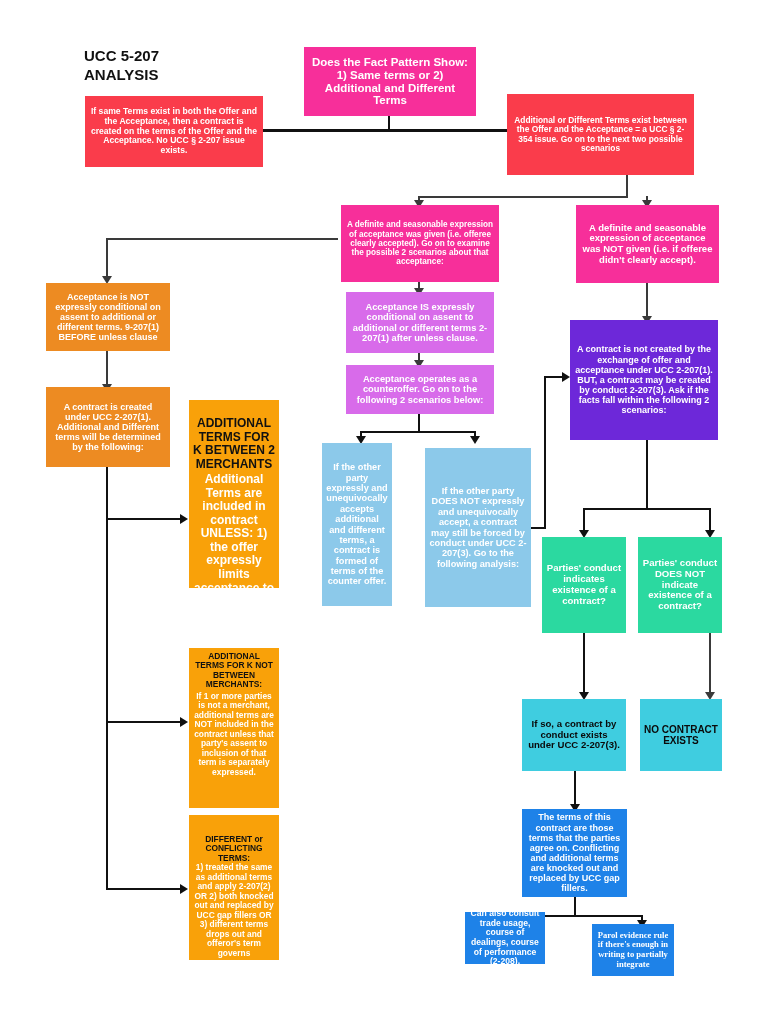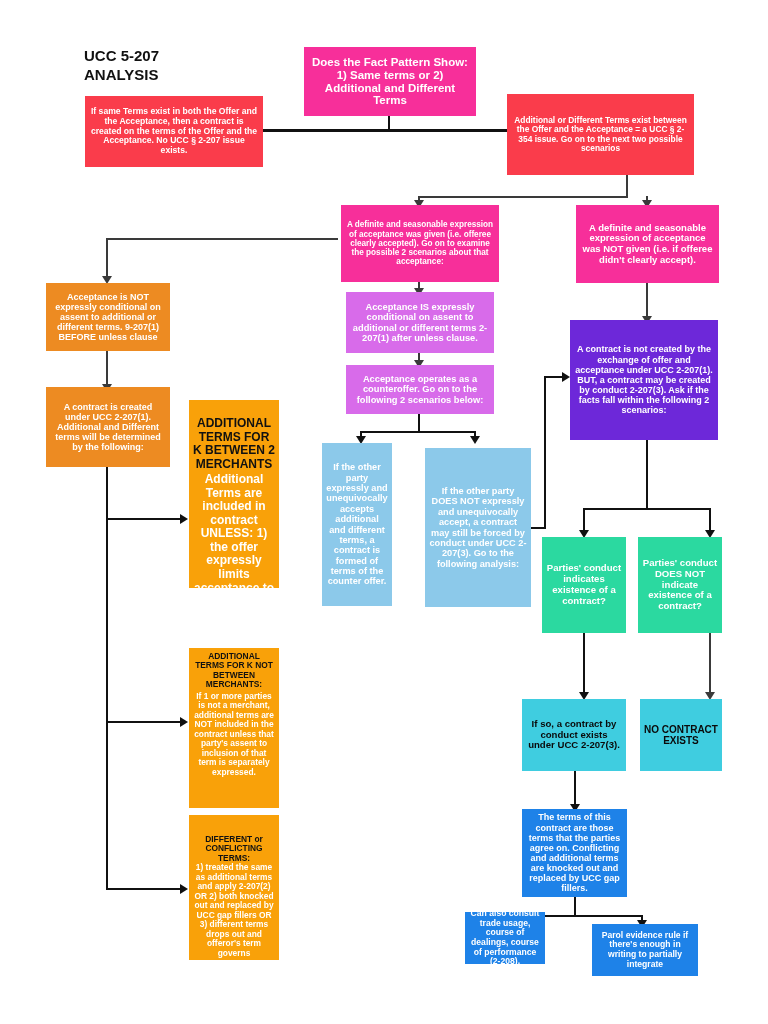--- a/index.html
+++ b/index.html
@@ -221,17 +221,17 @@
   </div>
 
   <div class="node c-blue" style="left:522px;top:809px;width:105px;height:88px;font-size:9px;">
     <span class="txt">The terms of this contract are those terms that the parties agree on. Conflicting and additional terms are knocked out and replaced by UCC gap fillers.</span>
   </div>
 
   <div class="node c-blue" style="left:465px;top:912px;width:80px;height:52px;font-size:8.6px;justify-content:flex-end;">
     <span class="txt">Can also consult trade usage, course of dealings, course of performance (2-208).</span>
   </div>
 
-  <div class="node c-blue" style="left:592px;top:924px;width:106px;height:52px;font-size:8.6px;">
+  <div class="node c-blue" style="left:592px;top:924px;width:82px;height:52px;font-size:8.6px;font-family:Liberation Serif, serif;">
     <span class="txt">Parol evidence rule if there's enough in writing to partially integrate</span>
   </div>
 
 </div>
 
 </body></html>

